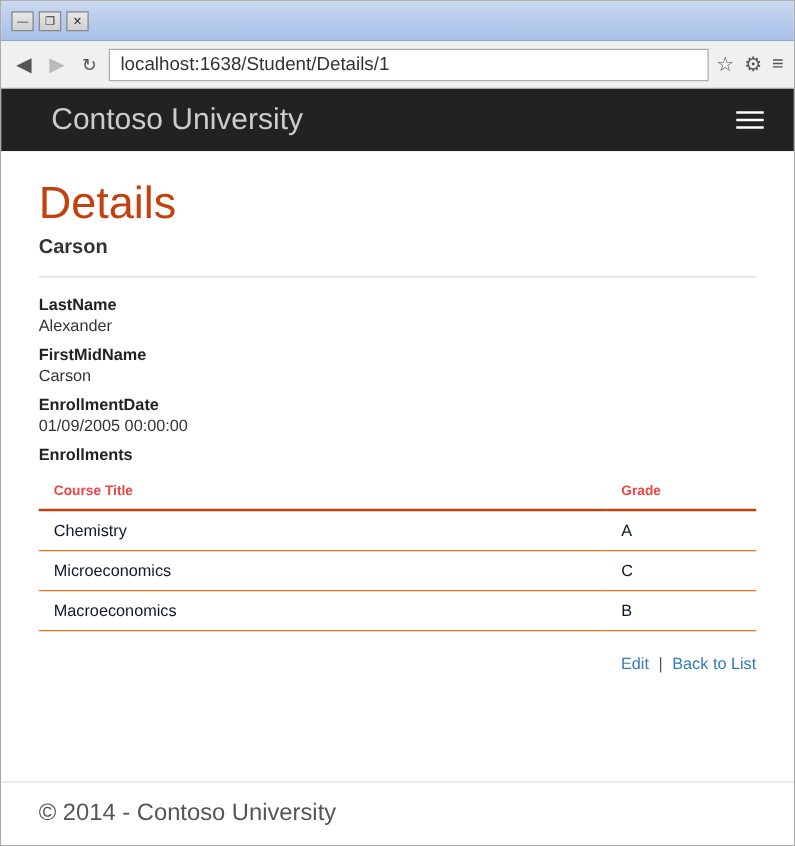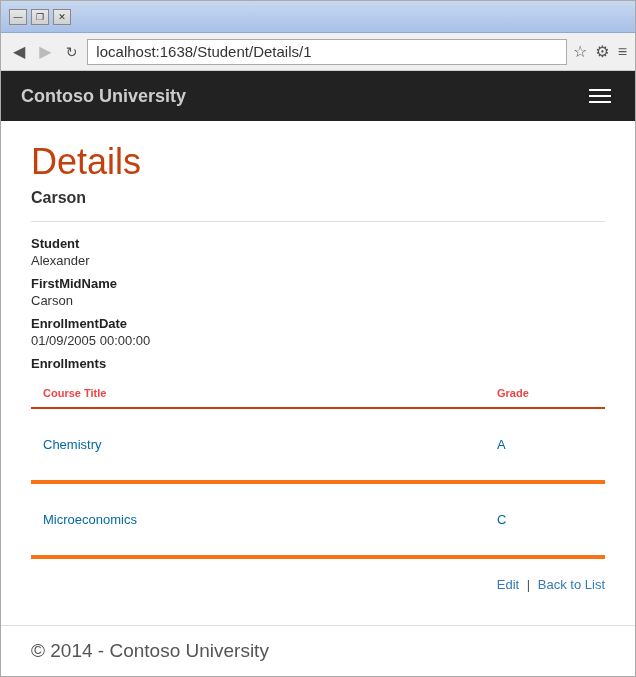--- a/index.html
+++ b/index.html
@@ -124,22 +124,23 @@
     .app-header {
       background: #222;
       height: 50px;
       display: flex;
       align-items: center;
       justify-content: space-between;
       padding: 0 20px;
     }
     .app-title {
       color: #ccc;
-      font-size: 18px;
-      font-weight: 700;
+      font-size: 24px;
+      font-weight: 400;
+      margin-left: 20px;
     }
     .hamburger {
       color: #fff;
       font-size: 20px;
       cursor: pointer;
       display: flex;
       flex-direction: column;
       gap: 4px;
       padding: 4px;
     }
@@ -195,23 +196,23 @@
     .enrollments-table th {
       text-align: left;
       font-size: 11px;
       font-weight: 700;
       color: #ef4444;
       padding: 8px 12px;
       border-bottom: 2px solid #c2410c;
     }
     .enrollments-table td {
       font-size: 13px;
-      color: #0369a1;
-      padding: 28px 12px;
-      border-bottom: 4px solid #f97316;
+      color: #0f172a;
+      padding: 8px 12px;
+      border-bottom: 1px solid #f97316;
     }
     .enrollments-table th:last-child,
     .enrollments-table td:last-child {
       width: 120px;
     }
 
     
     .links-row {
       margin-top: 18px;
       font-size: 13px;
@@ -270,21 +271,21 @@
       <span></span>
     </div>
   </div>
 
   <div class="main-content">
     <h1 class="page-title">Details</h1>
     <div class="section-title">Carson</div>
     <hr class="divider">
 
     <div>
-      <div class="field-label">Student</div>
+      <div class="field-label">LastName</div>
       <div class="field-value">Alexander</div>
     </div>
     <div>
       <div class="field-label">FirstMidName</div>
       <div class="field-value">Carson</div>
     </div>
     <div>
       <div class="field-label">EnrollmentDate</div>
       <div class="field-value">01/09/2005 00:00:00</div>
     </div>
@@ -301,20 +302,24 @@
       <tbody id="enrollments-body">
 
       <tr>
             <td>Chemistry</td>
             <td>A</td>
           </tr>
           <tr>
             <td>Microeconomics</td>
             <td>C</td>
           </tr>
+          <tr>
+            <td>Macroeconomics</td>
+            <td>B</td>
+          </tr>
         </tbody>
     </table>
 
     <div class="links-row">
       <a href="#">Edit</a>
       <span class="separator">|</span>
       <a href="#">Back to List</a>
     </div>
   </div>
 

